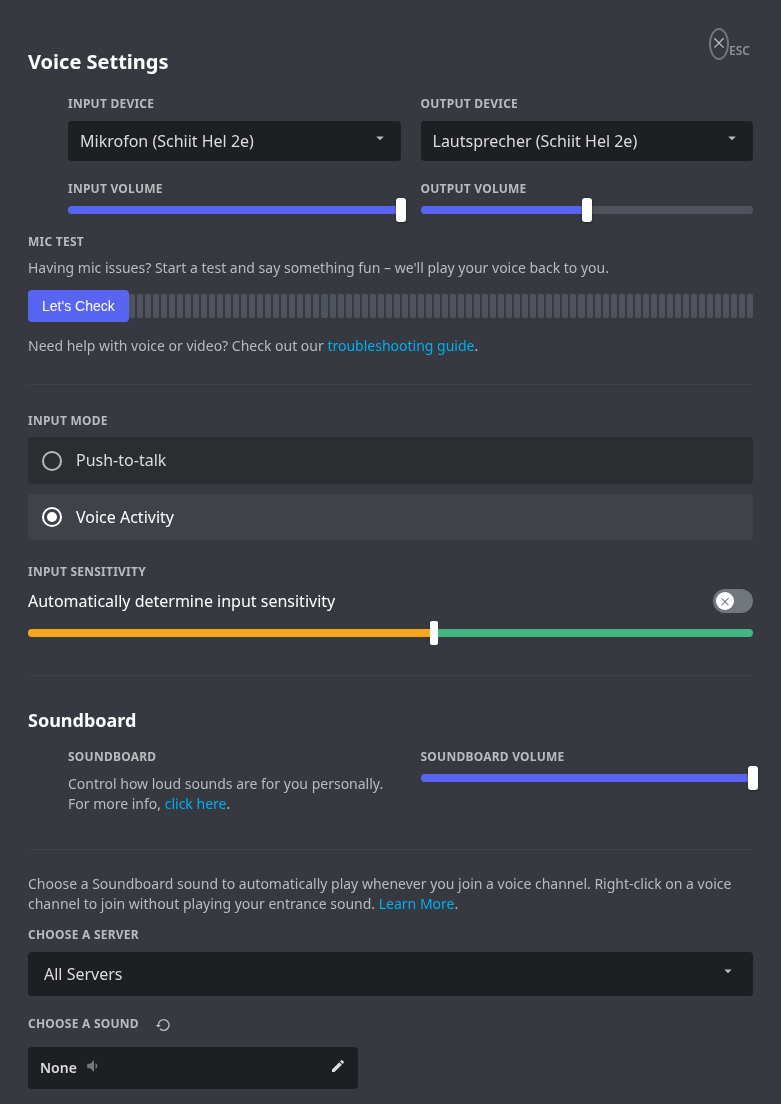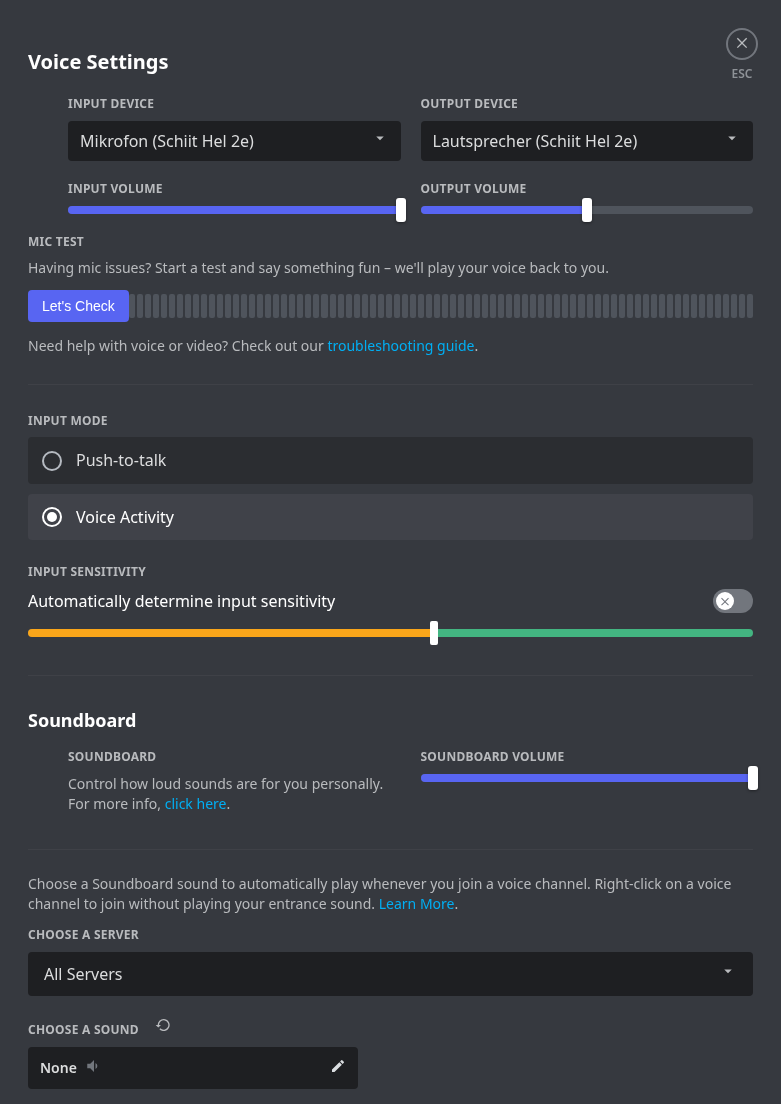--- a/index.html
+++ b/index.html
@@ -18,21 +18,21 @@
     --slider-track:#4f545c;
     --divider:#3f4147;
   }
   *{box-sizing:border-box;}
   body{
     margin:0;background:var(--bg-alt);color:var(--text-normal);
     font-family:"gg sans","Noto Sans","Helvetica Neue",Helvetica,Arial,sans-serif;
     font-size:16px;line-height:1.4;width:781px;height:1104px;overflow:hidden;
   }
   .page{position:relative;padding:48px 28px 28px 28px;}
-  .close-wrap{position:absolute;top:28px;right:19px;display:flex;flex-direction:column;align-items:center;width:40px;}
+  .close-wrap{position:absolute;top:28px;right:32px;display:flex;flex-direction:row;align-items:flex-end;width:40px;}
   .close-btn{
     width:32px;height:32px;border:2px solid #72767d;border-radius:50%;
     display:flex;align-items:center;justify-content:center;cursor:pointer;
   }
   .close-btn svg{width:16px;height:16px;fill:#b9bbbe;}
   .esc{color:var(--text-muted);font-size:12px;margin-top:6px;font-weight:600;}
   h1{font-size:20px;font-weight:700;color:var(--text-head);margin:0 0 20px 0;}
   h2{font-size:18px;font-weight:700;color:var(--text-head);margin:0 0 16px 0;}
   h3{font-size:16px;font-weight:600;color:var(--text-head);margin:0 0 6px 0;}
   .label{
@@ -94,21 +94,21 @@
   }
   .switch .thumb svg{width:12px;height:12px;fill:#72767d;}
   .sound-box{
     background:var(--bg-dark2);border-radius:4px;padding:10px 12px;
     display:flex;align-items:center;justify-content:space-between;width:330px;
   }
   .sound-left{display:flex;align-items:center;gap:8px;}
   .sound-left span{font-size:14px;font-weight:600;}
   .muted-icon svg{width:18px;height:18px;fill:#72767d;}
   .edit-icon svg{width:16px;height:16px;fill:#dbdee1;}
-  .label-with-icon{display:flex;align-items:flex-end;gap:16px;}
+  .label-with-icon{display:flex;align-items:flex-start;gap:16px;}
   .restore-icon svg{width:16px;height:16px;fill:#b9bbbe;}
   .wide-select{background:var(--bg-dark2);border-radius:4px;height:44px;padding:0 16px;display:flex;align-items:center;justify-content:space-between;cursor:pointer;}
 </style>
 </head>
 <body>
 
 <div class="page">
 
   <div class="close-wrap">
     <div class="close-btn">

